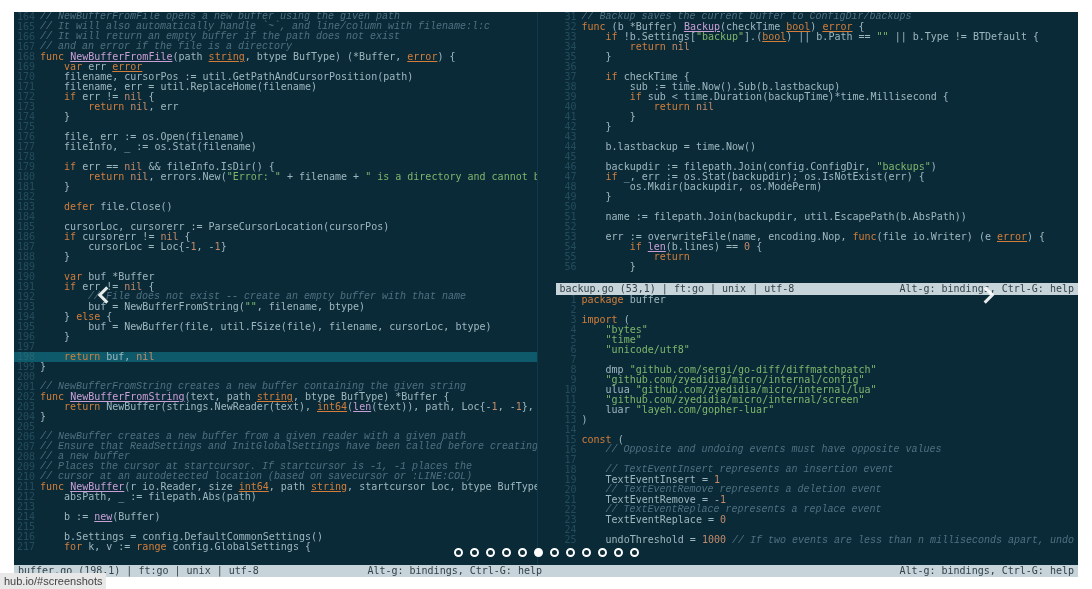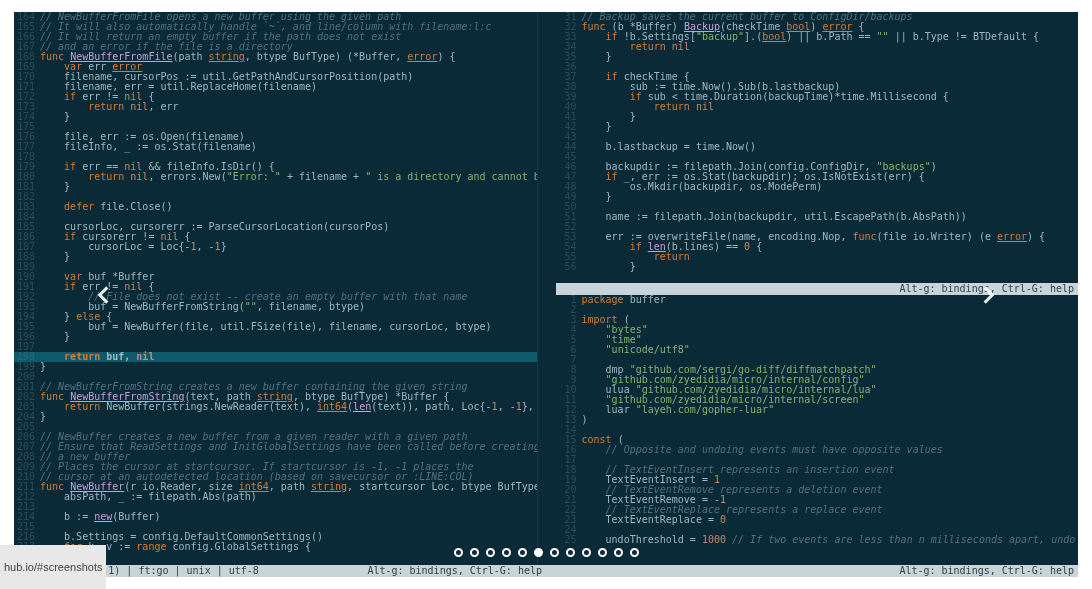--- a/index.html
+++ b/index.html
@@ -4,53 +4,54 @@
 <style>
   * { margin:0; padding:0; box-sizing:border-box; }
   body { background:#fff; font-family:Consolas,Monaco,monospace; font-size:10px; }
   .carousel { position:relative; width:1092px; height:589px; background:#fff; overflow:hidden; }
   .screenshot { position:absolute; left:14px; right:14px; top:12px; bottom:12px; background:#0b2a38; display:flex; flex-direction:column; }
   .panes { flex:1; display:flex; overflow:hidden;gap:18px; }
   .pane { flex:1; display:flex; flex-direction:column; overflow:hidden; border-right:1px solid #0f3a4d; }
   .pane:last-child { border-right:none; }
   .code { flex:1; overflow:hidden; font-family:Consolas,Monaco,monospace; font-size:10px; line-height:10px; color:#9db7bf; white-space:pre; }
   .line { display:flex; height:10px; }
-  .line.hl { background:#0f5a6a;font-weight:bold; }
+  .line.hl { background:#0f5a6a; }
   .gutter { width:26px; flex:0 0 26px; text-align:right; padding-right:5px; color:#3b6f7f; opacity:.5; user-select:none; }
   .txt { flex:1; }
   .status { height:12px; background:#c7d4d9; color:#31424a; font-size:10px; line-height:12px; display:flex; padding:0 4px; }
   .status .right { margin-left:auto; }
   .splitstatus { display:flex; }
   .splitstatus .status { flex:1; }
-  .cm { color:#4f7181; font-style:italic; }
+  .cm { color:#4f7181; font-style:italic;font-family:Liberation Mono, monospace; }
   .kw { color:#d27e3a; }
   .fn { color:#c99fd6;text-decoration:underline; }
   .ty { color:#d27e3a;text-decoration:underline; }
   .st { color:#7eb66b; }
   .nm { color:#c48a6a; }
   .nav { position:absolute; top:50%; width:46px; height:46px; margin-top:-23px; color:#fff; opacity:.9; display:flex; align-items:center; justify-content:center; cursor:pointer; }
   .nav.l { left:80px; } .nav.r { right:80px; }
   .nav svg { width:26px; height:26px; }
   .dots { position:absolute; left:0; right:0; bottom:32px; display:flex; gap:7px; justify-content:center; }
   .dot { width:9px; height:9px; border:2px solid #fff; border-radius:50%; cursor:pointer; }
   .dot.active { background:#fff; }
-  .url { position:absolute; left:0; bottom:0; background:#e8e8e8; color:#444; font-size:11px; font-family:Arial,sans-serif; padding:16px 4px; }
+  .url { position:absolute; left:0; bottom:0; background:#e8e8e8; color:#444; font-size:11px; font-family:Arial,sans-serif; padding:2px 4px; }
 </style>
 </head>
 <body>
 
 <div class="carousel">
   <div class="screenshot">
     <div class="panes">
       <div class="pane">
         <div class="code" id="code-left"><div class="line"><span class="gutter">164</span><span class="txt cm">// NewBufferFromFile opens a new buffer using the given path</span></div><div class="line"><span class="gutter">165</span><span class="txt cm">// It will also automatically handle `~`, and line/column with filename:l:c</span></div><div class="line"><span class="gutter">166</span><span class="txt cm">// It will return an empty buffer if the path does not exist</span></div><div class="line"><span class="gutter">167</span><span class="txt cm">// and an error if the file is a directory</span></div><div class="line"><span class="gutter">168</span><span class="txt"><span class="kw">func</span> <span class="fn">NewBufferFromFile</span>(path <span class="ty">string</span>, btype BufType) (*Buffer, <span class="ty">error</span>) {</span></div><div class="line"><span class="gutter">169</span><span class="txt">    <span class="kw">var</span> err <span class="ty">error</span></span></div><div class="line"><span class="gutter">170</span><span class="txt">    filename, cursorPos := util.GetPathAndCursorPosition(path)</span></div><div class="line"><span class="gutter">171</span><span class="txt">    filename, err = util.ReplaceHome(filename)</span></div><div class="line"><span class="gutter">172</span><span class="txt">    <span class="kw">if</span> err != <span class="nm">nil</span> {</span></div><div class="line"><span class="gutter">173</span><span class="txt">        <span class="kw">return</span> <span class="nm">nil</span>, err</span></div><div class="line"><span class="gutter">174</span><span class="txt ">    }</span></div><div class="line"><span class="gutter">175</span><span class="txt "></span></div><div class="line"><span class="gutter">176</span><span class="txt">    file, err := os.Open(filename)</span></div><div class="line"><span class="gutter">177</span><span class="txt">    fileInfo, _ := os.Stat(filename)</span></div><div class="line"><span class="gutter">178</span><span class="txt "></span></div><div class="line"><span class="gutter">179</span><span class="txt">    <span class="kw">if</span> err == <span class="nm">nil</span> &amp;&amp; fileInfo.IsDir() {</span></div><div class="line"><span class="gutter">180</span><span class="txt">        <span class="kw">return</span> <span class="nm">nil</span>, errors.New(<span class="st">"Error: "</span> + filename + <span class="st">" is a directory and cannot be opened"</span>)</span></div><div class="line"><span class="gutter">181</span><span class="txt ">    }</span></div><div class="line"><span class="gutter">182</span><span class="txt "></span></div><div class="line"><span class="gutter">183</span><span class="txt">    <span class="kw">defer</span> file.Close()</span></div><div class="line"><span class="gutter">184</span><span class="txt "></span></div><div class="line"><span class="gutter">185</span><span class="txt">    cursorLoc, cursorerr := ParseCursorLocation(cursorPos)</span></div><div class="line"><span class="gutter">186</span><span class="txt">    <span class="kw">if</span> cursorerr != <span class="nm">nil</span> {</span></div><div class="line"><span class="gutter">187</span><span class="txt">        cursorLoc = Loc{-<span class="nm">1</span>, -<span class="nm">1</span>}</span></div><div class="line"><span class="gutter">188</span><span class="txt ">    }</span></div><div class="line"><span class="gutter">189</span><span class="txt "></span></div><div class="line"><span class="gutter">190</span><span class="txt">    <span class="kw">var</span> buf *Buffer</span></div><div class="line"><span class="gutter">191</span><span class="txt">    <span class="kw">if</span> err != <span class="nm">nil</span> {</span></div><div class="line"><span class="gutter">192</span><span class="txt cm">        // File does not exist -- create an empty buffer with that name</span></div><div class="line"><span class="gutter">193</span><span class="txt">        buf = NewBufferFromString(<span class="st">""</span>, filename, btype)</span></div><div class="line"><span class="gutter">194</span><span class="txt">    } <span class="kw">else</span> {</span></div><div class="line"><span class="gutter">195</span><span class="txt">        buf = NewBuffer(file, util.FSize(file), filename, cursorLoc, btype)</span></div><div class="line"><span class="gutter">196</span><span class="txt ">    }</span></div><div class="line"><span class="gutter">197</span><span class="txt "></span></div><div class="line hl"><span class="gutter">198</span><span class="txt">    <span class="kw">return</span> buf, <span class="nm">nil</span></span></div><div class="line"><span class="gutter">199</span><span class="txt ">}</span></div><div class="line"><span class="gutter">200</span><span class="txt "></span></div><div class="line"><span class="gutter">201</span><span class="txt cm">// NewBufferFromString creates a new buffer containing the given string</span></div><div class="line"><span class="gutter">202</span><span class="txt"><span class="kw">func</span> <span class="fn">NewBufferFromString</span>(text, path <span class="ty">string</span>, btype BufType) *Buffer {</span></div><div class="line"><span class="gutter">203</span><span class="txt">    <span class="kw">return</span> NewBuffer(strings.NewReader(text), <span class="ty">int64</span>(<span class="fn">len</span>(text)), path, Loc{-<span class="nm">1</span>, -<span class="nm">1</span>}, btype)</span></div><div class="line"><span class="gutter">204</span><span class="txt ">}</span></div><div class="line"><span class="gutter">205</span><span class="txt "></span></div><div class="line"><span class="gutter">206</span><span class="txt cm">// NewBuffer creates a new buffer from a given reader with a given path</span></div><div class="line"><span class="gutter">207</span><span class="txt cm">// Ensure that ReadSettings and InitGlobalSettings have been called before creating</span></div><div class="line"><span class="gutter">208</span><span class="txt cm">// a new buffer</span></div><div class="line"><span class="gutter">209</span><span class="txt cm">// Places the cursor at startcursor. If startcursor is -1, -1 places the</span></div><div class="line"><span class="gutter">210</span><span class="txt cm">// cursor at an autodetected location (based on savecursor or :LINE:COL)</span></div><div class="line"><span class="gutter">211</span><span class="txt"><span class="kw">func</span> <span class="fn">NewBuffer</span>(r io.Reader, size <span class="ty">int64</span>, path <span class="ty">string</span>, startcursor Loc, btype BufType) *Buffer {</span></div><div class="line"><span class="gutter">212</span><span class="txt">    absPath, _ := filepath.Abs(path)</span></div><div class="line"><span class="gutter">213</span><span class="txt "></span></div><div class="line"><span class="gutter">214</span><span class="txt">    b := <span class="fn">new</span>(Buffer)</span></div><div class="line"><span class="gutter">215</span><span class="txt "></span></div><div class="line"><span class="gutter">216</span><span class="txt">    b.Settings = config.DefaultCommonSettings()</span></div><div class="line"><span class="gutter">217</span><span class="txt">    <span class="kw">for</span> k, v := <span class="kw">range</span> config.GlobalSettings {</span></div></div>
       </div>
       <div class="pane">
         <div class="code" id="code-rt"><div class="line"><span class="gutter">31</span><span class="txt cm">// Backup saves the current buffer to ConfigDir/backups</span></div><div class="line"><span class="gutter">32</span><span class="txt"><span class="kw">func</span> (b *Buffer) <span class="fn">Backup</span>(checkTime <span class="ty">bool</span>) <span class="ty">error</span> {</span></div><div class="line"><span class="gutter">33</span><span class="txt">    <span class="kw">if</span> !b.Settings[<span class="st">"backup"</span>].(<span class="ty">bool</span>) || b.Path == <span class="st">""</span> || b.Type != BTDefault {</span></div><div class="line"><span class="gutter">34</span><span class="txt">        <span class="kw">return</span> <span class="nm">nil</span></span></div><div class="line"><span class="gutter">35</span><span class="txt ">    }</span></div><div class="line"><span class="gutter">36</span><span class="txt "></span></div><div class="line"><span class="gutter">37</span><span class="txt">    <span class="kw">if</span> checkTime {</span></div><div class="line"><span class="gutter">38</span><span class="txt">        sub := time.Now().Sub(b.lastbackup)</span></div><div class="line"><span class="gutter">39</span><span class="txt">        <span class="kw">if</span> sub &lt; time.Duration(backupTime)*time.Millisecond {</span></div><div class="line"><span class="gutter">40</span><span class="txt">            <span class="kw">return</span> <span class="nm">nil</span></span></div><div class="line"><span class="gutter">41</span><span class="txt ">        }</span></div><div class="line"><span class="gutter">42</span><span class="txt ">    }</span></div><div class="line"><span class="gutter">43</span><span class="txt "></span></div><div class="line"><span class="gutter">44</span><span class="txt">    b.lastbackup = time.Now()</span></div><div class="line"><span class="gutter">45</span><span class="txt "></span></div><div class="line"><span class="gutter">46</span><span class="txt">    backupdir := filepath.Join(config.ConfigDir, <span class="st">"backups"</span>)</span></div><div class="line"><span class="gutter">47</span><span class="txt">    <span class="kw">if</span> _, err := os.Stat(backupdir); os.IsNotExist(err) {</span></div><div class="line"><span class="gutter">48</span><span class="txt">        os.Mkdir(backupdir, os.ModePerm)</span></div><div class="line"><span class="gutter">49</span><span class="txt ">    }</span></div><div class="line"><span class="gutter">50</span><span class="txt "></span></div><div class="line"><span class="gutter">51</span><span class="txt">    name := filepath.Join(backupdir, util.EscapePath(b.AbsPath))</span></div><div class="line"><span class="gutter">52</span><span class="txt "></span></div><div class="line"><span class="gutter">53</span><span class="txt">    err := overwriteFile(name, encoding.Nop, <span class="kw">func</span>(file io.Writer) (e <span class="ty">error</span>) {</span></div><div class="line"><span class="gutter">54</span><span class="txt">        <span class="kw">if</span> <span class="fn">len</span>(b.lines) == <span class="nm">0</span> {</span></div><div class="line"><span class="gutter">55</span><span class="txt">            <span class="kw">return</span></span></div><div class="line"><span class="gutter">56</span><span class="txt ">        }</span></div></div>
         <div class="status">
+          <span>backup.go (53,1) | ft:go | unix | utf-8</span>
           <span class="right">Alt-g: bindings, Ctrl-G: help</span>
         </div>
         <div class="code" id="code-rb"><div class="line"><span class="gutter">1</span><span class="txt"><span class="kw">package</span> buffer</span></div><div class="line"><span class="gutter">2</span><span class="txt "></span></div><div class="line"><span class="gutter">3</span><span class="txt"><span class="kw">import</span> (</span></div><div class="line"><span class="gutter">4</span><span class="txt">    <span class="st">"bytes"</span></span></div><div class="line"><span class="gutter">5</span><span class="txt">    <span class="st">"time"</span></span></div><div class="line"><span class="gutter">6</span><span class="txt">    <span class="st">"unicode/utf8"</span></span></div><div class="line"><span class="gutter">7</span><span class="txt "></span></div><div class="line"><span class="gutter">8</span><span class="txt">    dmp <span class="st">"github.com/sergi/go-diff/diffmatchpatch"</span></span></div><div class="line"><span class="gutter">9</span><span class="txt">    <span class="st">"github.com/zyedidia/micro/internal/config"</span></span></div><div class="line"><span class="gutter">10</span><span class="txt">    ulua <span class="st">"github.com/zyedidia/micro/internal/lua"</span></span></div><div class="line"><span class="gutter">11</span><span class="txt">    <span class="st">"github.com/zyedidia/micro/internal/screen"</span></span></div><div class="line"><span class="gutter">12</span><span class="txt">    luar <span class="st">"layeh.com/gopher-luar"</span></span></div><div class="line"><span class="gutter">13</span><span class="txt ">)</span></div><div class="line"><span class="gutter">14</span><span class="txt "></span></div><div class="line"><span class="gutter">15</span><span class="txt"><span class="kw">const</span> (</span></div><div class="line"><span class="gutter">16</span><span class="txt cm">    // Opposite and undoing events must have opposite values</span></div><div class="line"><span class="gutter">17</span><span class="txt "></span></div><div class="line"><span class="gutter">18</span><span class="txt cm">    // TextEventInsert represents an insertion event</span></div><div class="line"><span class="gutter">19</span><span class="txt">    TextEventInsert = <span class="nm">1</span></span></div><div class="line"><span class="gutter">20</span><span class="txt cm">    // TextEventRemove represents a deletion event</span></div><div class="line"><span class="gutter">21</span><span class="txt">    TextEventRemove = -<span class="nm">1</span></span></div><div class="line"><span class="gutter">22</span><span class="txt cm">    // TextEventReplace represents a replace event</span></div><div class="line"><span class="gutter">23</span><span class="txt">    TextEventReplace = <span class="nm">0</span></span></div><div class="line"><span class="gutter">24</span><span class="txt "></span></div><div class="line"><span class="gutter">25</span><span class="txt">    undoThreshold = <span class="nm">1000</span> <span class="cm">// If two events are less than n milliseconds apart, undo both of them</span></span></div></div>
       </div>
     </div>
     <div class="splitstatus">
       <div class="status">
         <span>buffer.go (198,1) | ft:go | unix | utf-8</span>
         <span class="right">Alt-g: bindings, Ctrl-G: help</span>
       </div>

